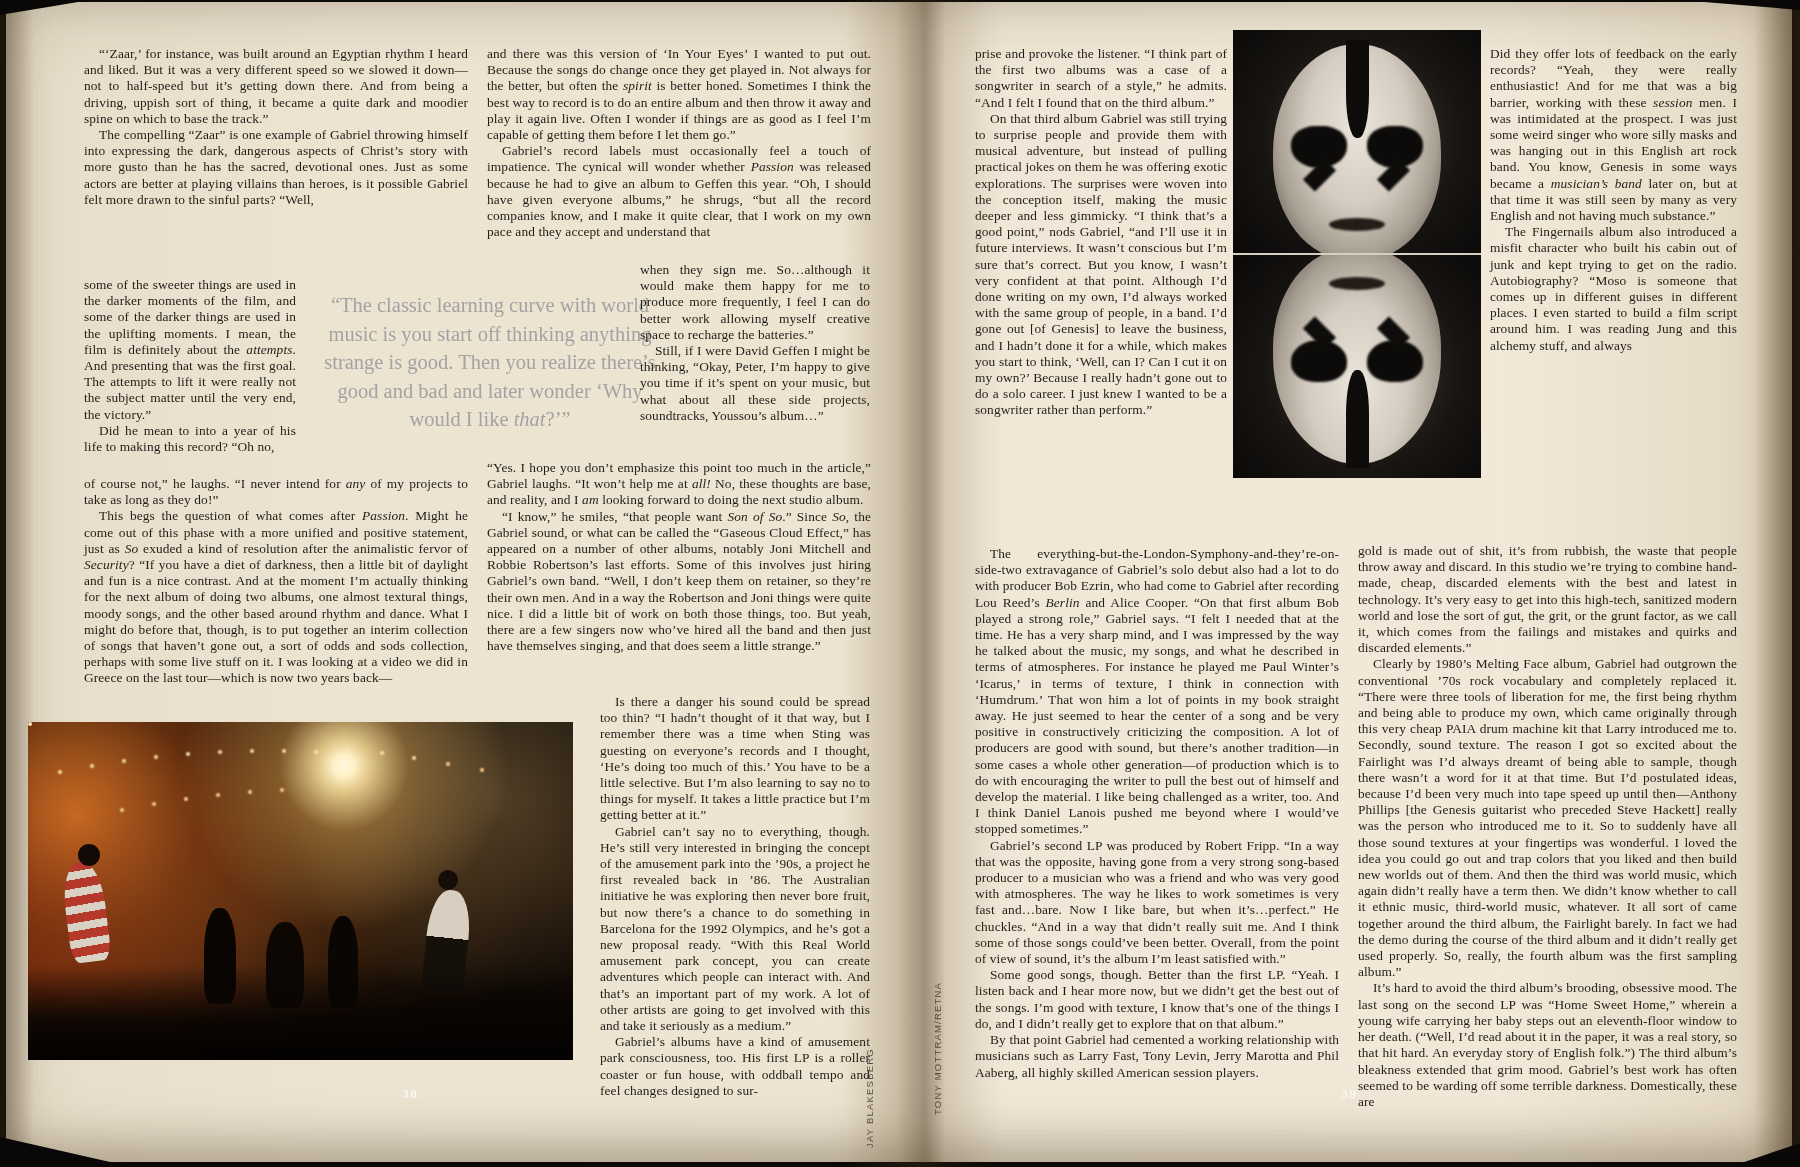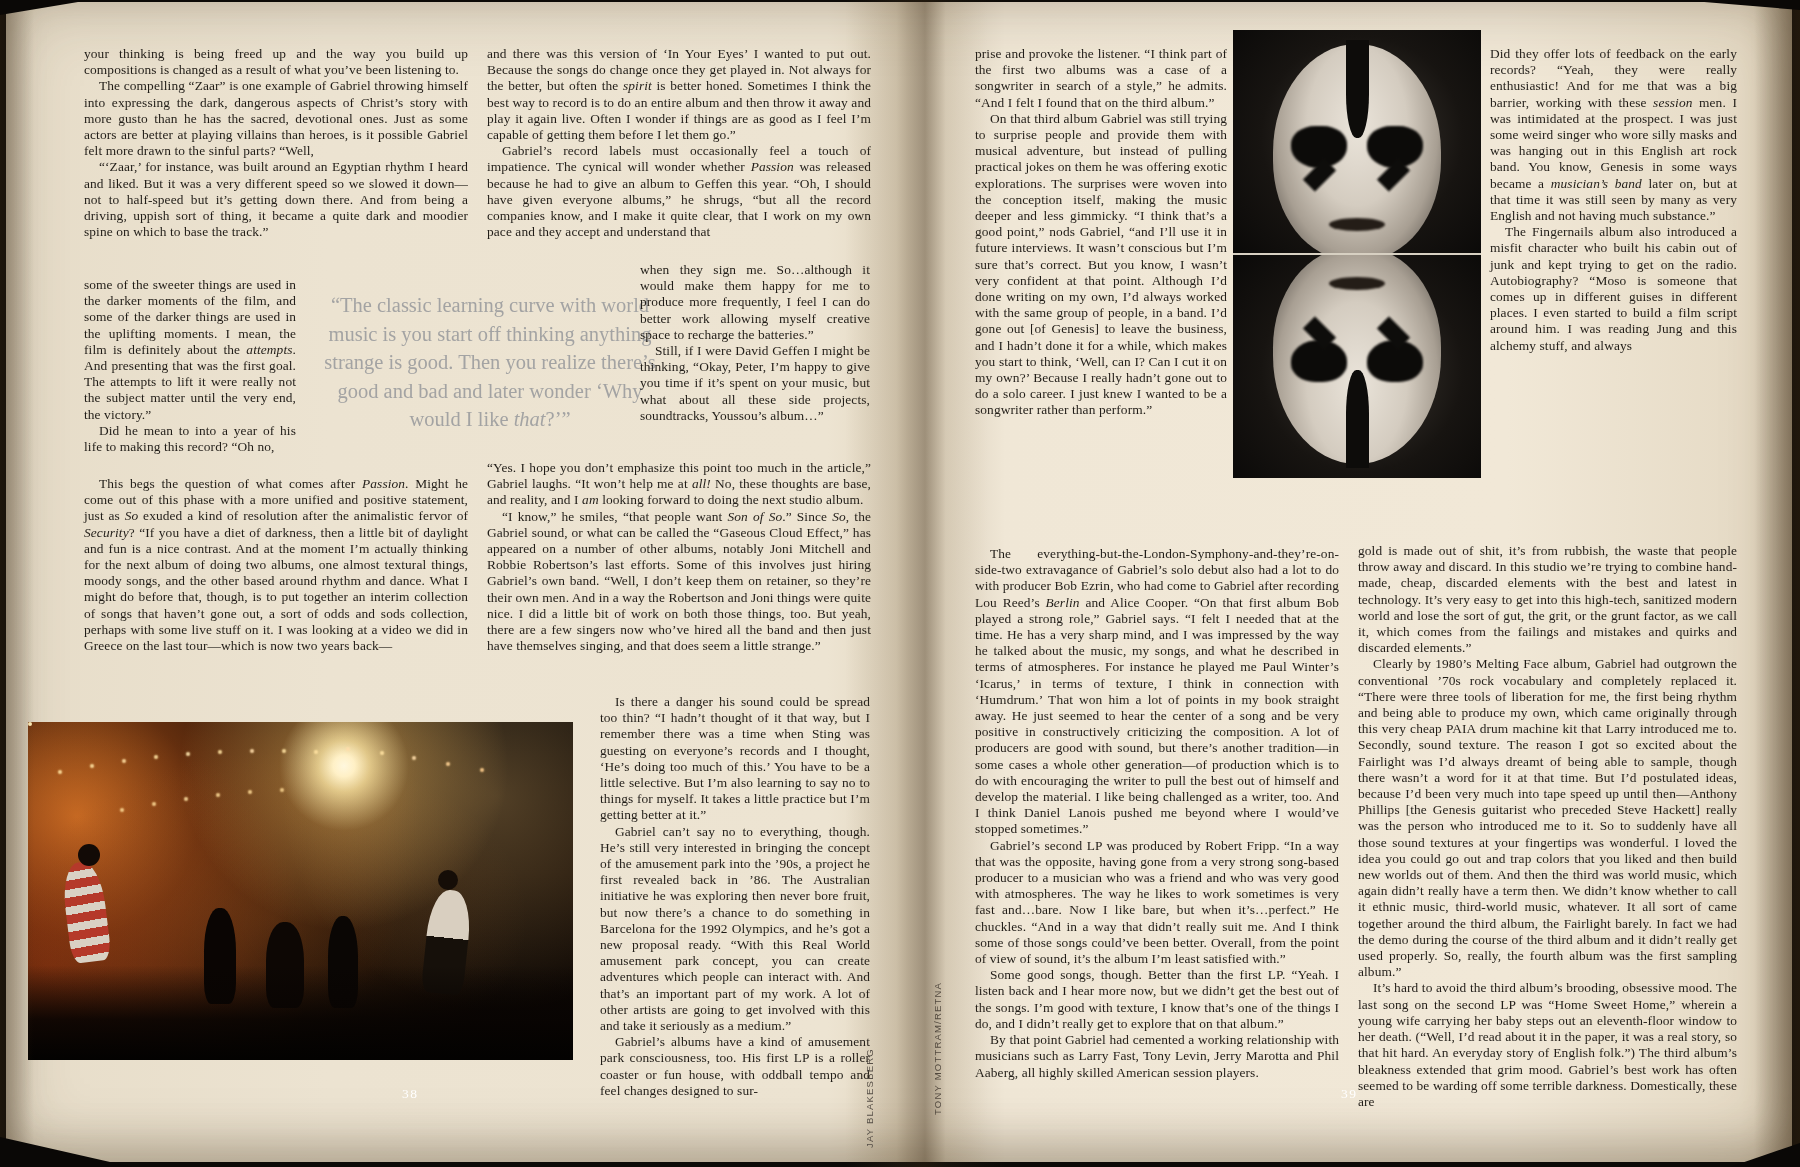--- a/index.html
+++ b/index.html
@@ -76,31 +76,31 @@
   .f-dia.l{left:38px;} .f-dia.r{left:112px;}
   .f-mouth{position:absolute;left:56px;top:174px;width:56px;height:13px;background:#241d17;border-radius:50%;filter:blur(1px);}
 </style>
 </head>
 <body>
 
 <div class="spread">
   <div class="paper"></div>
 
   <section class="tb" style="left:84px;top:46px;width:384px">
-    <p class="p">your thinking is being freed up and the way you build up compositions is changed as a result of what you’ve been listening to.</p>
+    <p class="p ind">“‘Zaar,’ for instance, was built around an Egyptian rhythm I heard and liked. But it was a very different speed so we slowed it down—not to half-speed but it’s getting down there. And from being a driving, uppish sort of thing, it became a quite dark and moodier spine on which to base the track.”</p>
     <p class="p ind">The compelling “Zaar” is one example of Gabriel throwing himself into expressing the dark, dangerous aspects of Christ’s story with more gusto than he has the sacred, devotional ones. Just as some actors are better at playing villains than heroes, is it possible Gabriel felt more drawn to the sinful parts? “Well,</p>
-    <p class="p ind">“‘Zaar,’ for instance, was built around an Egyptian rhythm I heard and liked. But it was a very different speed so we slowed it down—not to half-speed but it’s getting down there. And from being a driving, uppish sort of thing, it became a quite dark and moodier spine on which to base the track.”</p>
   </section>
 
   <section class="tb" style="left:84px;top:277px;width:212px">
     <p class="p">some of the sweeter things are used in the darker moments of the film, and some of the darker things are used in the uplifting moments. I mean, the film is definitely about the <i>attempts</i>. And presenting that was the first goal. The attempts to lift it were really not the subject matter until the very end, the victory.”</p>
     <p class="p ind">Did he mean to into a year of his life to making this record? “Oh no,</p>
   </section>
 
   <section class="tb" style="left:84px;top:476px;width:384px">
+    <p class="p">of course not,” he laughs. “I never intend for <i>any</i> of my projects to take as long as they do!”</p>
     <p class="p ind">This begs the question of what comes after <i>Passion</i>. Might he come out of this phase with a more unified and positive statement, just as <i>So</i> exuded a kind of resolution after the animalistic fervor of <i>Security</i>? “If you have a diet of darkness, then a little bit of daylight and fun is a nice contrast. And at the moment I’m actually thinking for the next album of doing two albums, one almost textural things, moody songs, and the other based around rhythm and dance. What I might do before that, though, is to put together an interim collection of songs that haven’t gone out, a sort of odds and sods collection, perhaps with some live stuff on it. I was looking at a video we did in Greece on the last tour—which is now two years back—</p>
   </section>
 
   <div class="pullquote">“The classic learning curve with world music is you start off thinking anything strange is good. Then you realize there’s good and bad and later wonder ‘Why would I like <i>that</i>?’”</div>
 
   <section class="tb" style="left:487px;top:46px;width:384px">
     <p class="p">and there was this version of ‘In Your Eyes’ I wanted to put out. Because the songs do change once they get played in. Not always for the better, but often the <i>spirit</i> is better honed. Sometimes I think the best way to record is to do an entire album and then throw it away and play it again live. Often I wonder if things are as good as I feel I’m capable of getting them before I let them go.”</p>
     <p class="p ind">Gabriel’s record labels must occasionally feel a touch of impatience. The cynical will wonder whether <i>Passion</i> was released because he had to give an album to Geffen this year. “Oh, I should have given everyone albums,” he shrugs, “but all the record companies know, and I make it quite clear, that I work on my own pace and they accept and understand that</p>
   </section>
 

